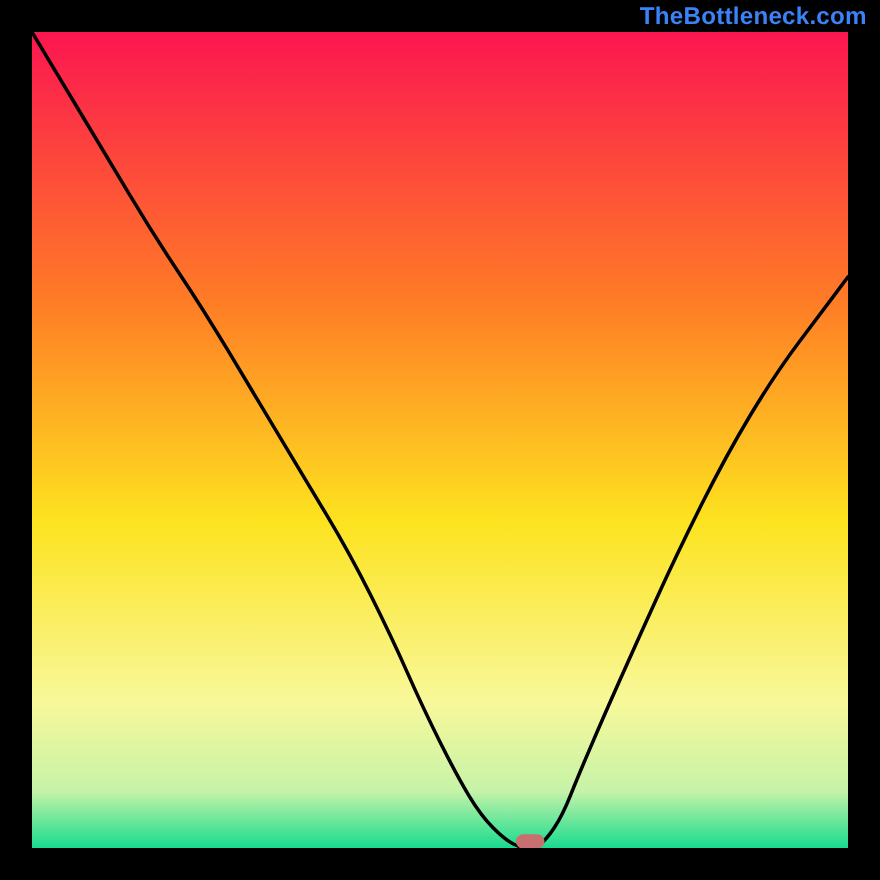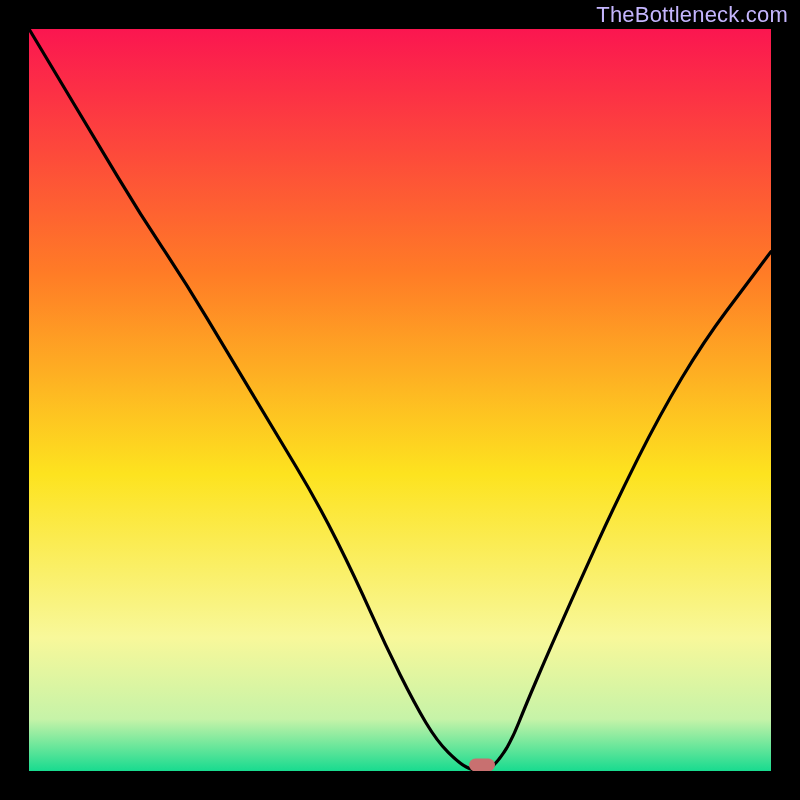--- a/index.html
+++ b/index.html
@@ -13,23 +13,23 @@
   }
   .wrap {
     position: relative;
     width: 800px;
     height: 800px;
   }
   .watermark {
     position: absolute;
     top: 2px;
     right: 12px;
-    color: #c4b5fd;
+    color: #3b82f6;
     font-size: 22px;
-    font-weight: 400;
+    font-weight: 700;
     letter-spacing: 0.2px;
     z-index: 10;
     margin-left: 17px;
   }
   .plot-outer {
     position: absolute;
     left: 0;
     top: 0;
     width: 800px;
     height: 800px;

